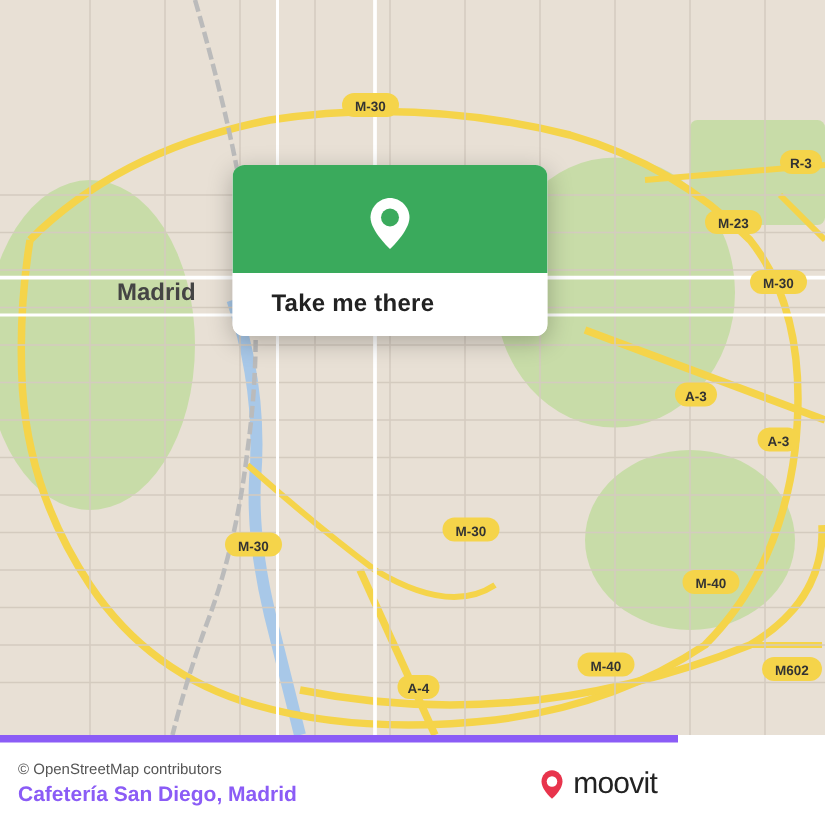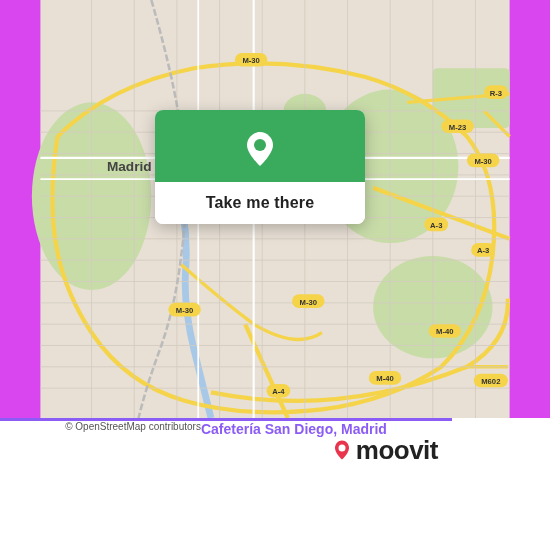--- a/index.html
+++ b/index.html
@@ -7,24 +7,24 @@
     body {
       width: 550px;
       height: 550px;
       overflow: hidden;
       font-family: Arial, sans-serif;
       position: relative;
     }
 
     #map-container {
       width: 550px;
-      height: 418px;
+      height: 490px;
       position: relative;
       overflow: hidden;
-      background-color: #d946ef;
+      background-color: #0369a1;
     }
 
     
     .map-bg {
       width: 100%;
       height: 100%;
       position: absolute;
       top: 0; left: 0;
     }
 
@@ -61,32 +61,32 @@
 
     #take-me-there-btn {
       width: 100%;
       background: white;
       color: #222;
       border: none;
       font-size: 16px;
       font-weight: 600;
       padding: 12px 26px;
       cursor: pointer;
-      text-align: center;
+      text-align: left;
       letter-spacing: 0.01em;
     }
 
     
     #bottom-bar {
       width: 452px;
       height: 60px;
       background: white;
-      border-top: 3px solid #8b5cf6;
-      display: flex;
-      flex-direction: row;
+      border-top: 5px solid #8b5cf6;
+      display: flex;
+      flex-direction: column;
       justify-content: center;
       padding: 0 12px;
       position: relative;
     }
 
     #osm-credit {
       font-size: 10px;
       color: #555;
       margin-bottom: 2px;
     }
@@ -106,22 +106,22 @@
       align-items: center;
       gap: 3px;
     }
 
     #moovit-pin {
       width: 22px;
       height: 22px;
     }
 
     #moovit-text {
-      font-size: 26px;
-      font-weight: 700;
+      font-size: 20px;
+      font-weight: 400;
       color: #222;
       letter-spacing: -0.5px;
     }
   </style>
 </head>
 <body>
 
 <div id="map-container">
 
   <svg class="map-bg" viewBox="0 0 550 490" xmlns="http://www.w3.org/2000/svg">

